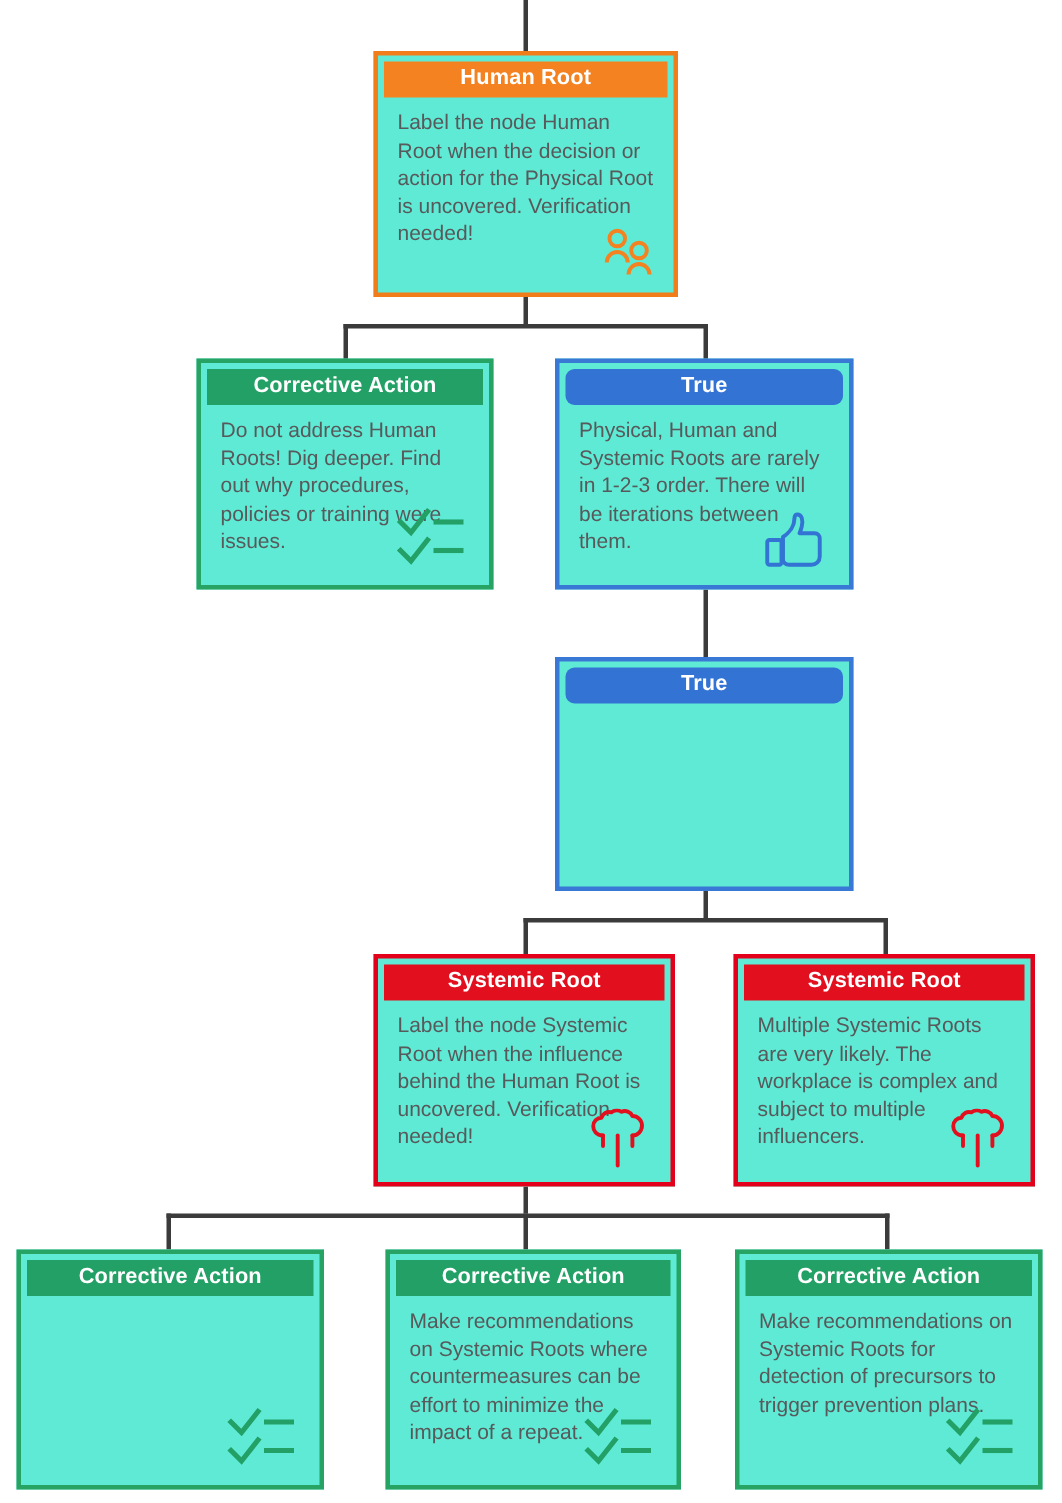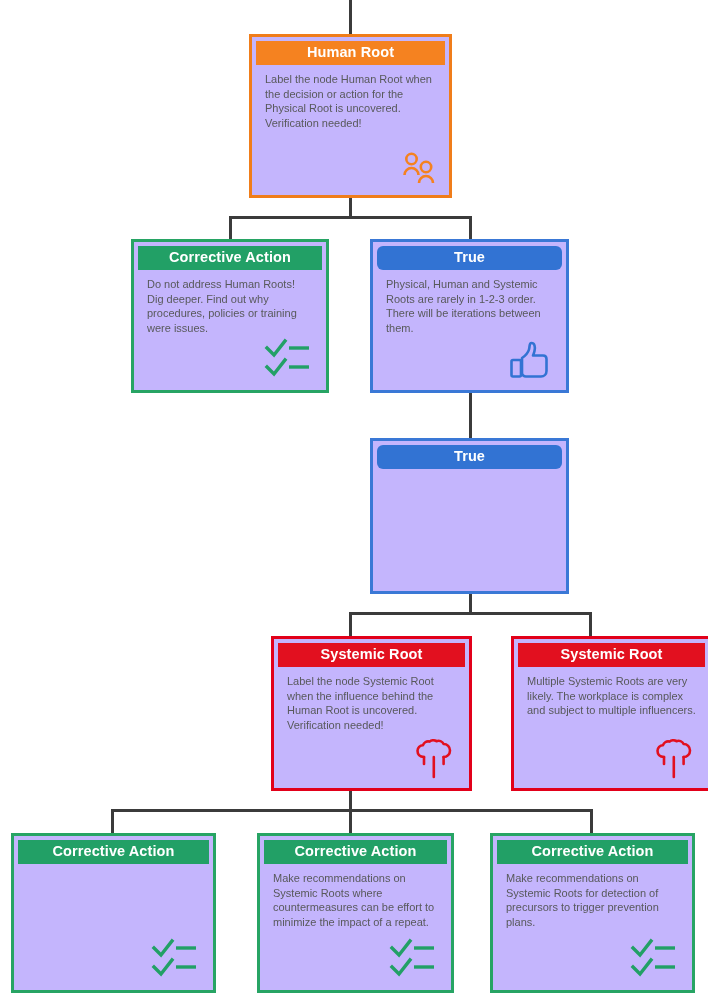--- a/index.html
+++ b/index.html
@@ -24,21 +24,21 @@
     position: absolute;
     background: #3b3b3b;
   }
   .conn-v { width: 3px; }
   .conn-h { height: 3px; }
 
   
   .node {
     position: absolute;
     box-sizing: border-box;
-    background: #c4b5fd;
+    background: #5eead4;
     border-style: solid;
     border-width: 3px;
     padding: 4px;
     display: flex;
     flex-direction: column;
   }
   .node-header {
     box-sizing: border-box;
     width: 100%;
     text-align: center;
@@ -48,35 +48,35 @@
     letter-spacing: 0.1px;
     padding: 4px 2px 5px 2px;
     line-height: 1.05;
   }
   .node-body {
     position: relative;
     flex: 1 1 auto;
     box-sizing: border-box;
     padding: 7px 9px 4px 9px;
     color: #58595b;
-    font-size: 11px;
+    font-size: 14px;
     line-height: 1.32;
   }
   .node-body p {
     margin: 0;
   }
 
   
   .orange { border-color: #f07d1a; }
   .orange .node-header { background: #f58220; }
   .green  { border-color: #27a464; }
   .green  .node-header { background: #22a066; }
   .blue   { border-color: #3a78d6; }
   .blue   .node-header { background: #3273d3; border-radius: 6px; }
-  .red    { border-color: #e2001a; margin-left: 22px; }
+  .red    { border-color: #e2001a; }
   .red    .node-header { background: #e2101f; }
 
   
   .icon {
     position: absolute;
     right: 8px;
     bottom: 6px;
     line-height: 0;
   }
   .icon svg { display: block; }

